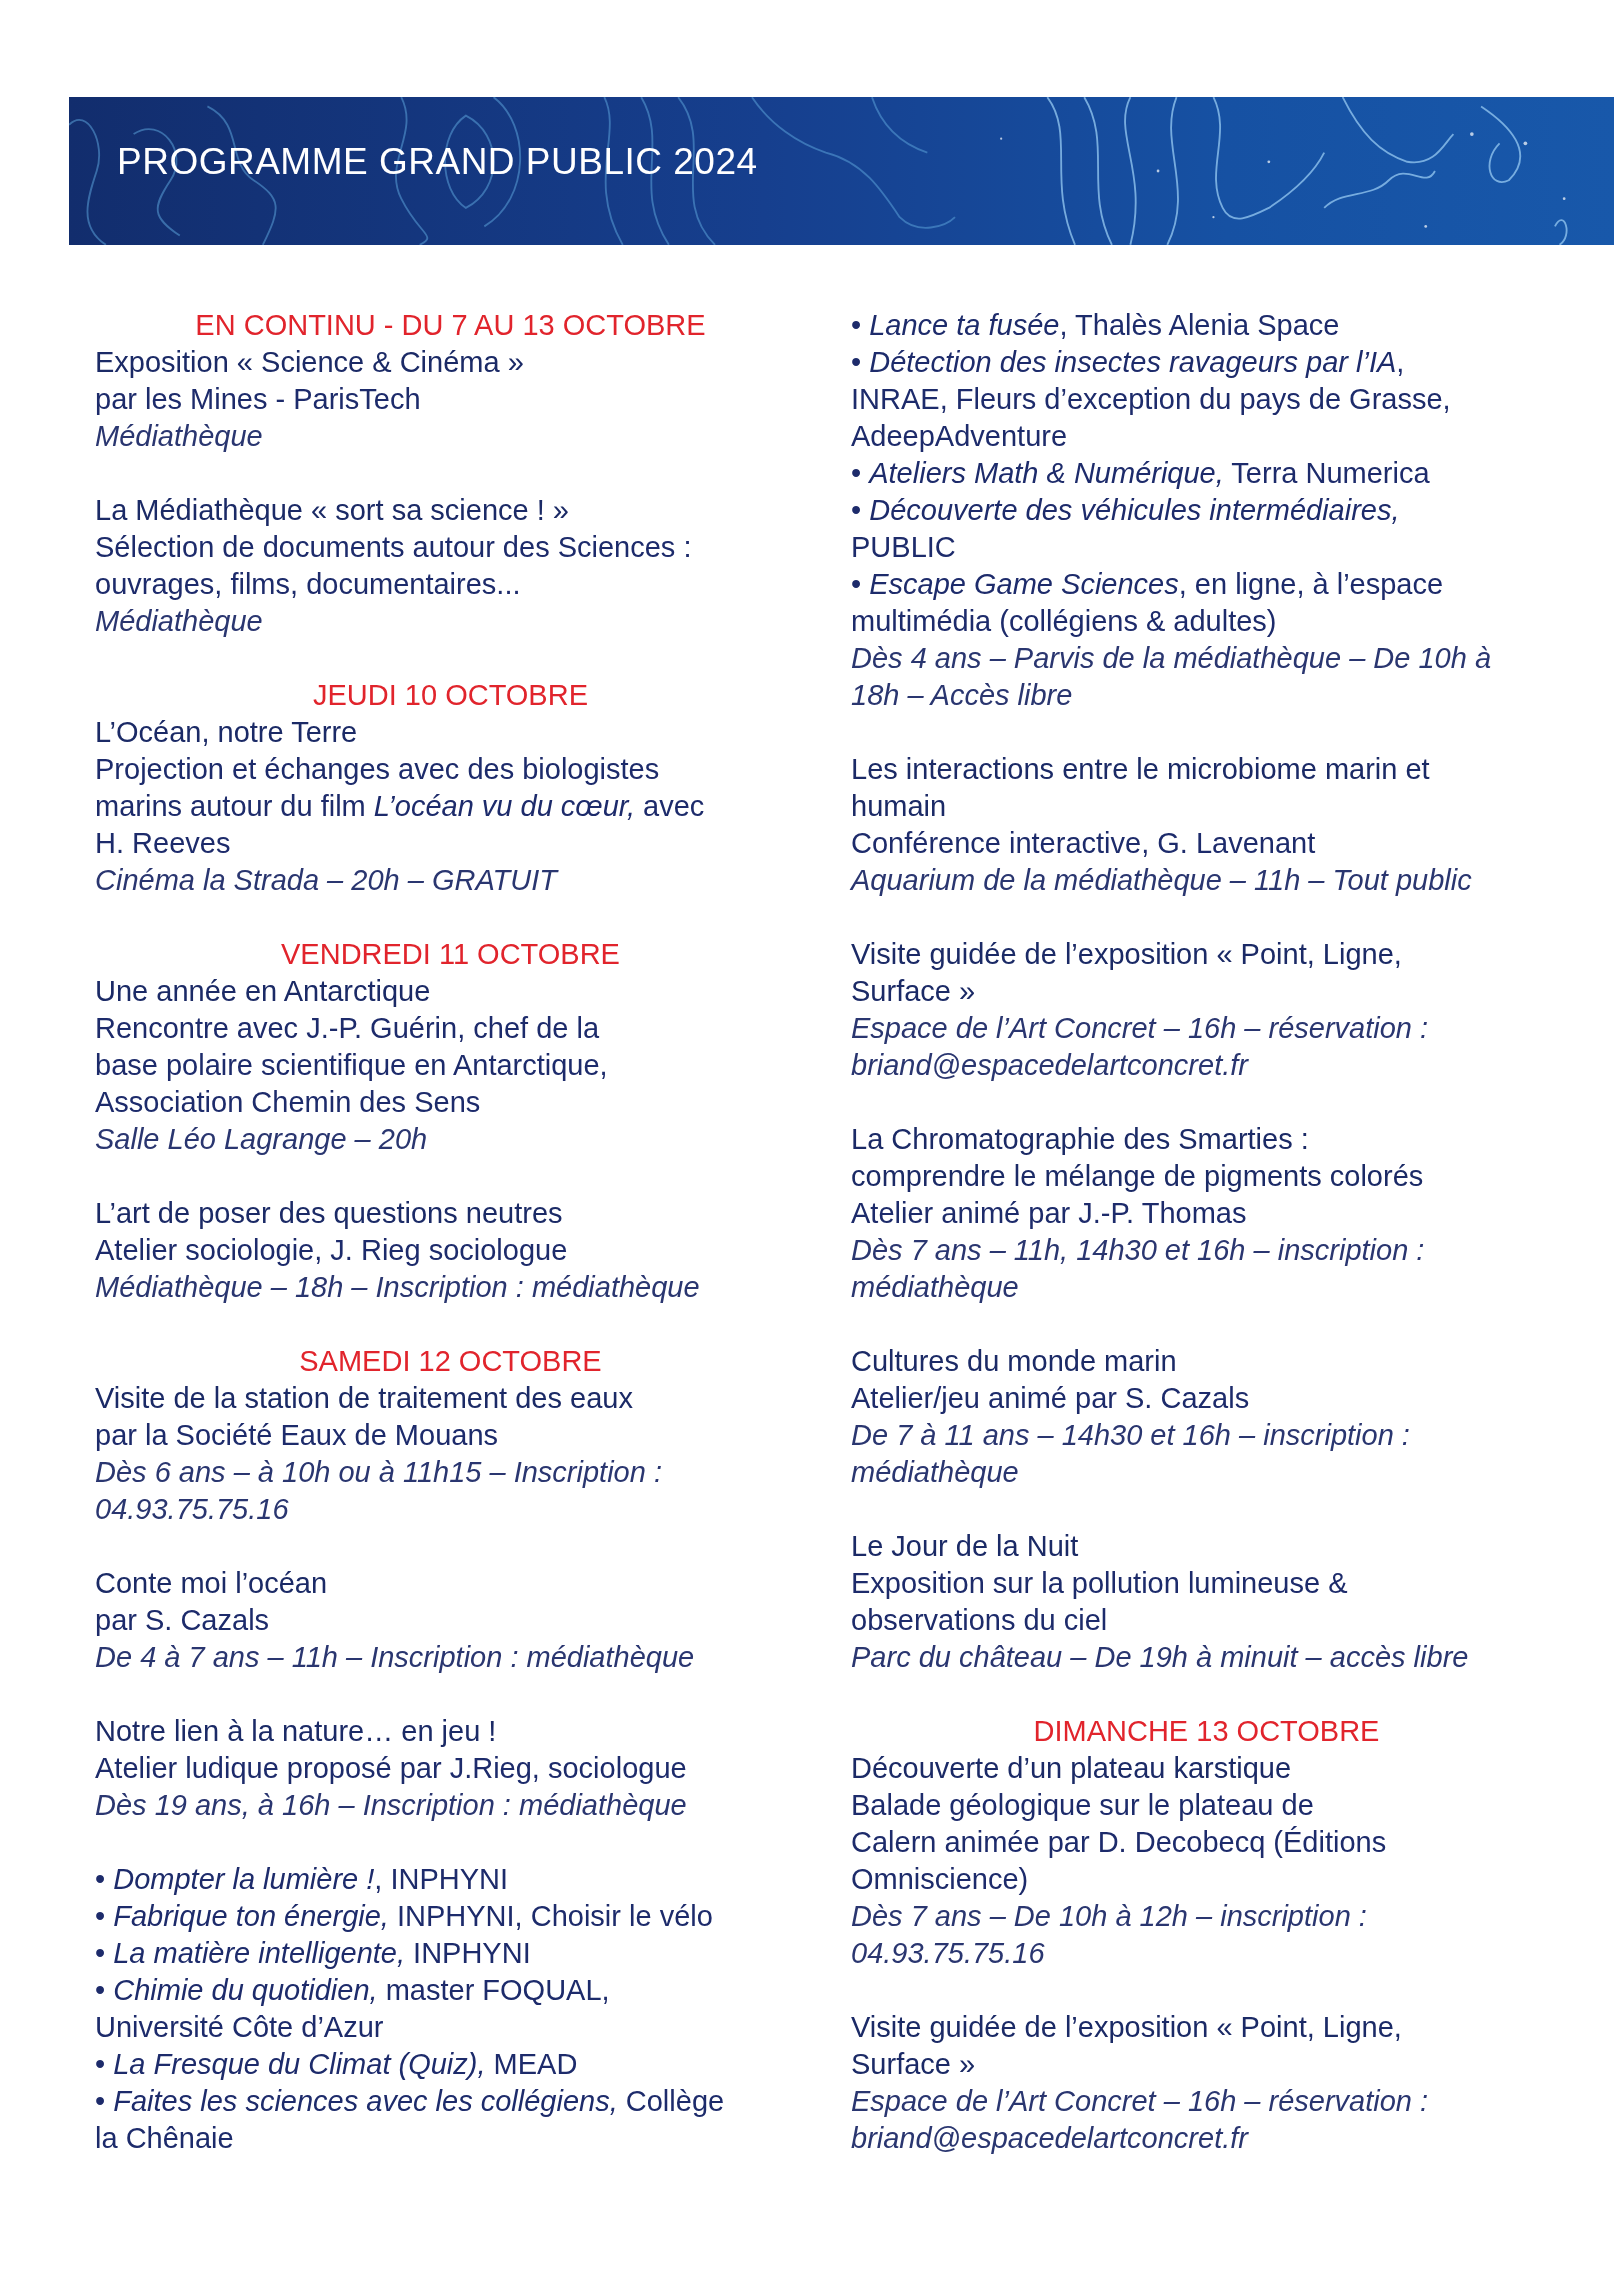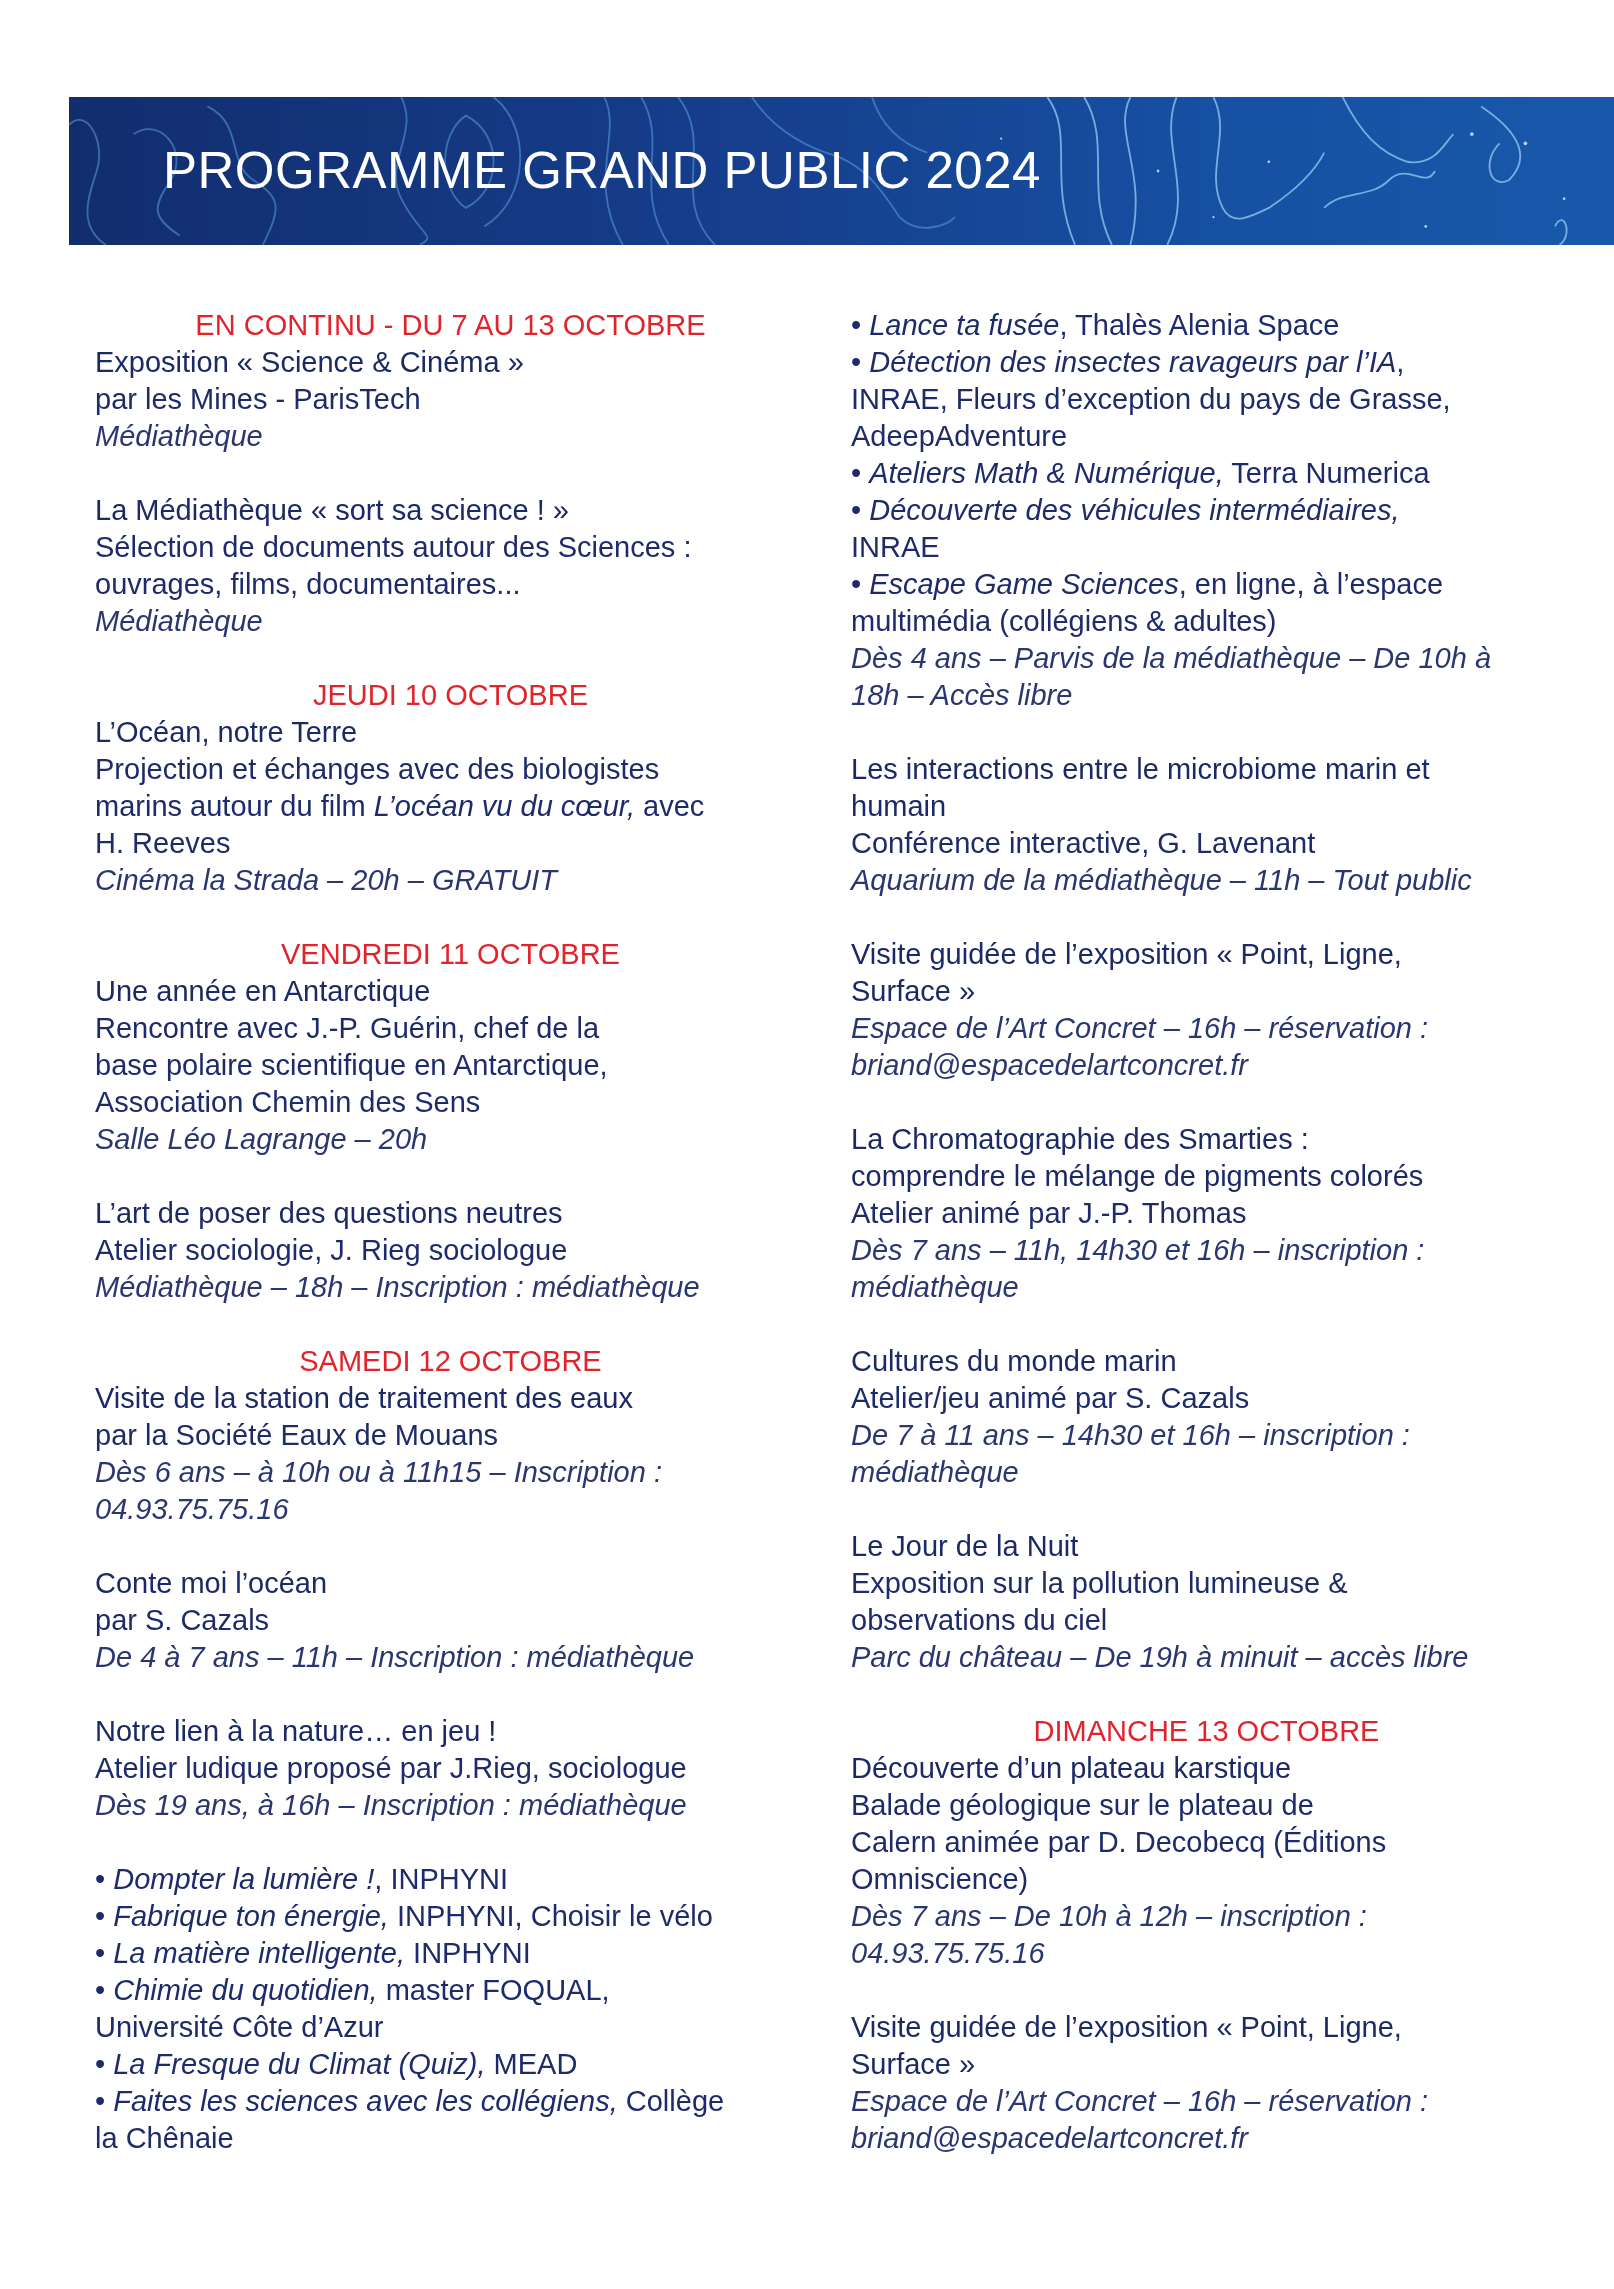--- a/index.html
+++ b/index.html
@@ -9,24 +9,23 @@
     color: #1d2b6b;
   }
   .banner {
     position: absolute; left: 69px; top: 97px; width: 1545px; height: 148px;
     background: linear-gradient(90deg, #122d6d 0%, #163f8e 45%, #1651a3 75%, #1858aa 100%);
     overflow: hidden;
   }
   .banner svg { position: absolute; left: 0; top: 0; }
   .banner-title {
     position: absolute; left: 48px; top: 44px;
-    font-size: 51px; color: #ffffff; letter-spacing: 0.5px;
+    font-size: 37px; color: #ffffff; letter-spacing: 0.5px;
     font-family: "Liberation Sans", sans-serif; font-weight: 400;
     white-space: nowrap;
-    margin-left: 46px;
   }
   .col { position: absolute; top: 307px; width: 711px; }
   .col.left { left: 95px; }
   .col.right { left: 851px; }
   .line { font-size: 29px; line-height: 37px; white-space: nowrap; }
   .day { color: #e1242c; font-weight: 400; text-align: center; }
   .title { font-weight: 400; color: #1b2a66; }
   .desc { font-weight: 400; color: #1d2b6b; }
   .info { font-style: italic; font-weight: 400; color: #2a3670; }
   .em { font-style: italic; }
@@ -142,21 +141,21 @@
 
 <div class="col right">
 
   <div>
     <div class="line desc">• <span class="em">Lance ta fusée</span><span>, Thalès Alenia Space</span></div>
     <div class="line desc">• <span class="em">Détection des insectes ravageurs par l’IA</span><span>,</span></div>
     <div class="line desc">INRAE, Fleurs d’exception du pays de Grasse,</div>
     <div class="line desc">AdeepAdventure</div>
     <div class="line desc">• <span class="em">Ateliers Math &amp; Numérique,</span><span> Terra Numerica</span></div>
     <div class="line desc">• <span class="em">Découverte des véhicules intermédiaires,</span><span></span></div>
-    <div class="line desc">INRAE</div>
+    <div class="line desc">PUBLIC</div>
     <div class="line desc">• <span class="em">Escape Game Sciences</span><span>, en ligne, à l’espace</span></div>
     <div class="line desc">multimédia (collégiens &amp; adultes)</div>
     <div class="line info">Dès 4 ans – Parvis de la médiathèque – De 10h à</div>
     <div class="line info">18h – Accès libre</div>
   </div>
   <div class="gap"></div>
 
   <div>
     <div class="line title">Les interactions entre le microbiome marin et</div>
     <div class="line title">humain</div>

